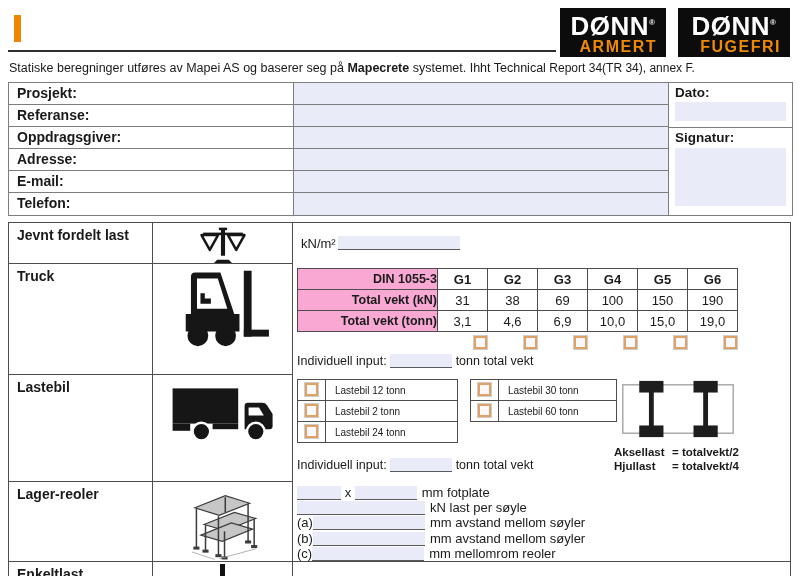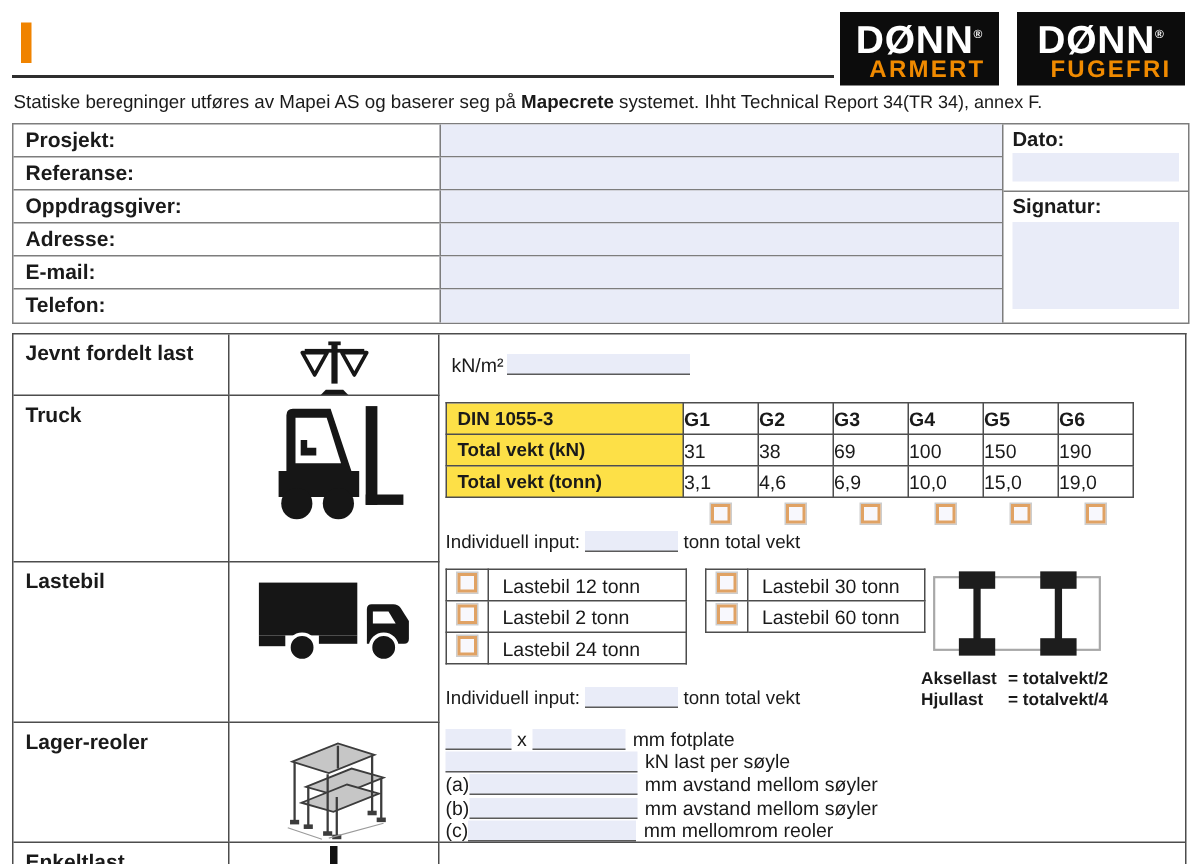--- a/index.html
+++ b/index.html
@@ -51,31 +51,31 @@
   .m-content { position:relative; }
   .bt { border-top:1px solid #4d4d4d; }
   
   .jevnt-content { display:flex; align-items:center; padding-left:8px; font-size:13px; }
   
   .inp { display:inline-block; background:#e9ecf8; border-bottom:1px solid #5a5a5a; height:14px; vertical-align:-3px; }
   .cb { display:inline-block; width:13px; height:13px; background:#f8f8fd; border:2px solid #e0a264; box-shadow:0 0 0 1px #cdcdcd; }
   
   .truck-content { padding:5px 0 0 4px; }
   table.din { border-collapse:collapse; font-size:12.5px; }
-  table.din td { border:1px solid #4d4d4d; height:21px; padding:0; }
+  table.din td { border:1px solid #4d4d4d; height:21px; text-align:center; padding:0; }
   table.din td.hdr { background:#f8d0a6; font-weight:bold; }
-  table.din td.rowlab { background:#fde047; font-weight:bold; text-align:left; padding-left:7px; width:158px; }
+  table.din td.rowlab { background:#f9a8d4; font-weight:bold; text-align:right; padding-left:7px; width:140px; }
   table.din td.val { width:50px; font-size:13px; background:#fff; }
   .cb-row { display:flex; margin:4px 0 0 158px; }
   .cb-slot { width:50px; display:flex; justify-content:center; }
   .indiv { margin-top:5px; font-size:12.5px; }
   
   .lastebil-content { padding:5px 0 0 4px; }
   .opt-wrap { display:flex; align-items:flex-start; }
-  table.opt { border-collapse:collapse; font-size:13px; }
+  table.opt { border-collapse:collapse; font-size:10px; }
   table.opt td { border:1px solid #4d4d4d; height:21px; padding:0; }
   table.opt td.cbc { width:28px; text-align:center; }
   table.opt td.olab { padding:0 10px 0 9px; }
   .opt-l td.olab { width:132px; }
   .opt-r { margin-left:12px; }
   .opt-r td.olab { width:118px; }
   .indiv2 { margin-top:15px; font-size:12.5px; }
   .axle-block { position:absolute; top:4px; right:24px; width:152px; }
   .axle-cap { font-size:11.5px; margin-top:2px;font-weight:bold; }
   .axle-cap .cl { display:inline-block; width:58px; }

